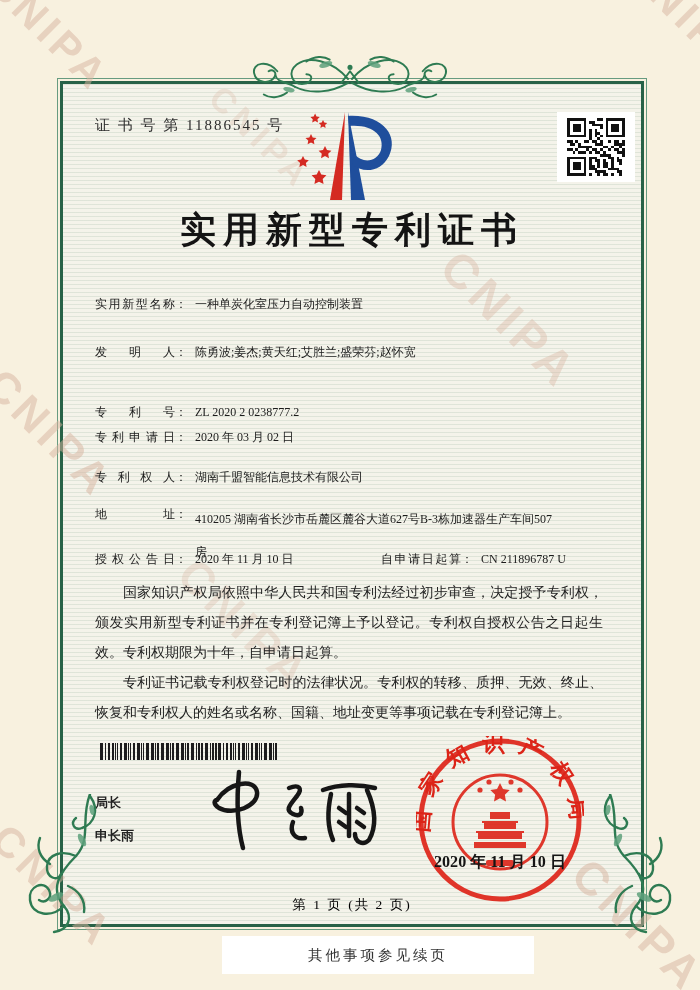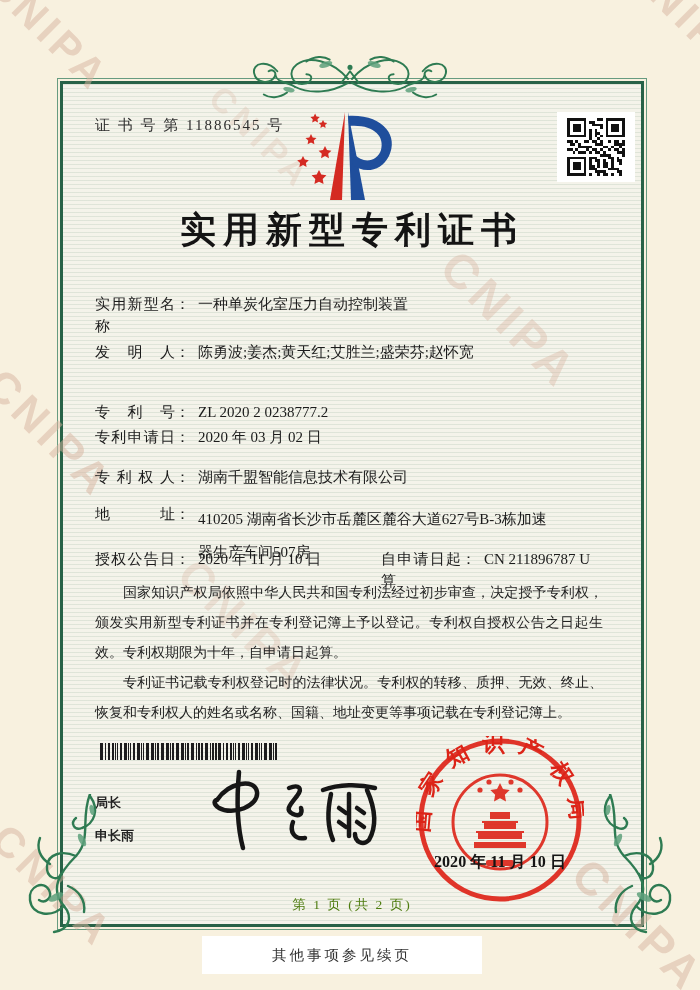--- a/index.html
+++ b/index.html
@@ -15,37 +15,37 @@
   .cert-bg-inner{width:100%;height:100%;box-sizing:border-box;border:3px solid #276247;
            background:#f4f3ea;
            background-image:repeating-linear-gradient(180deg,rgba(125,160,135,.18) 0 1px,rgba(125,160,135,0) 1px 4px);}
   .cert{position:absolute;left:57px;top:78px;width:590px;height:852px;z-index:3;}
   .cert-no{position:absolute;left:38px;top:38px;font-size:15px;letter-spacing:2px;color:#2e2e2e;}
   .qr-box{position:absolute;left:500px;top:34px;width:78px;height:70px;background:#ffffff;
           display:flex;align-items:center;justify-content:center;}
   .logo{position:absolute;left:224px;top:30px;}
   .title{position:absolute;left:0;top:128px;width:100%;text-align:center;font-size:36px;
          font-weight:bold;letter-spacing:7px;color:#141414;}
-  .row{position:absolute;left:38px;width:530px;font-size:15px;line-height:22px;color:#1b1b1b;}
+  .row{position:absolute;left:38px;width:530px;font-size:12px;line-height:22px;color:#1b1b1b;}
   .flabel{display:inline-block;width:80px;text-align:justify;text-align-last:justify;vertical-align:top;}
   .fcolon{display:inline-block;vertical-align:top;margin-right:8px;}
   .fvalue{display:inline-block;vertical-align:top;}
   .addr .fvalue{width:362px;line-height:33px;}
   .pair2{position:absolute;left:286px;top:0;}
   .paras{position:absolute;left:38px;top:500px;width:508px;font-size:14px;line-height:30px;
          text-align:justify;color:#222;}
   .paras p{margin:0;text-indent:2em;}
   .barcode{position:absolute;left:43px;top:665px;}
   .director{position:absolute;left:38px;top:708px;font-family:"Liberation Sans","DejaVu Sans",sans-serif;
             font-size:13px;font-weight:600;line-height:33px;color:#222;}
   .signature{position:absolute;left:146px;top:682px;}
   .seal{position:absolute;left:359px;top:658px;}
   .page-info{position:absolute;left:0;top:818px;width:100%;text-align:center;font-size:13.5px;
-             letter-spacing:2px;color:#4d7c0f;}
-  .footer-strip{position:absolute;left:202px;top:936px;width:280px;height:38px;background:#ffffff;
+             letter-spacing:2px;color:#000000;}
+  .footer-strip{position:absolute;left:222px;top:936px;width:312px;height:38px;background:#ffffff;
                 z-index:4;display:flex;align-items:center;justify-content:center;}
   .footer-note{font-size:14.5px;letter-spacing:3px;color:#333;}
   .ornament{position:absolute;left:237px;top:48px;z-index:4;}
   .flourish{position:absolute;z-index:4;}
   .flourish.left{left:20px;top:794px;}
   .flourish.right{left:572px;top:794px;transform:scaleX(-1);}
 </style>
 </head>
 <body>
 

